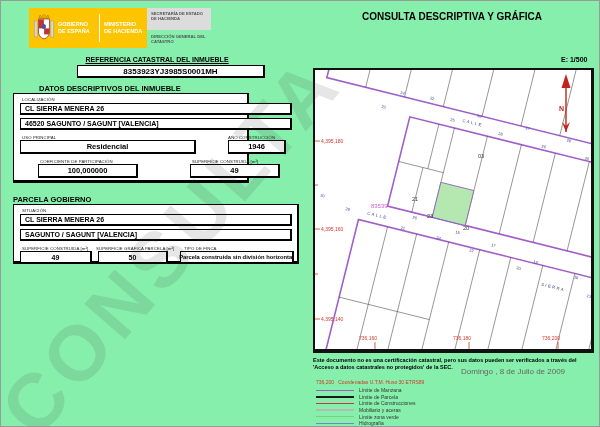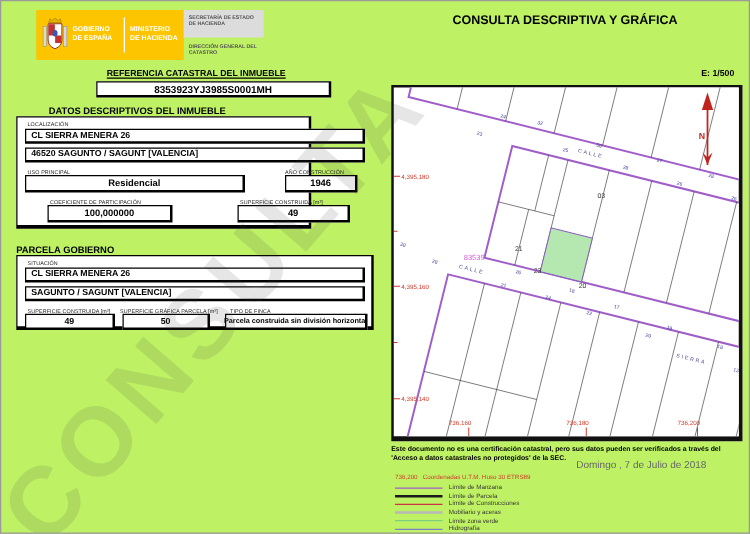--- a/index.html
+++ b/index.html
@@ -1,17 +1,17 @@
 <!DOCTYPE html>
 <html><head>
 <meta charset="utf-8">
 <style>
   * { margin:0; padding:0; box-sizing:border-box; }
   body { font-family:"Liberation Sans", sans-serif; background:#888; }
-  #page { position:relative; width:600px; height:427px; background:#bef264;
+  #page { position:relative; width:600px; height:427px; background:#86efac;
           border:1px solid #9a9a9a; overflow:hidden; }
   .abs { position:absolute; }
   .b { font-weight:bold; }
   .box { position:absolute; border:1px solid #000; border-right-width:2px; border-bottom-width:2px;
          background:#fff; display:flex; align-items:center; }
   .box.center { justify-content:center; }
   .sect { position:absolute; border:1px solid #000; border-right-width:2px; border-bottom-width:3px; background:#fff; }
   .tinylab { position:absolute; font-size:4.3px; color:#222; letter-spacing:0.1px; white-space:nowrap; }
   .val { font-size:7px; font-weight:bold; color:#000; white-space:nowrap; }
   .sect-title { position:absolute; font-size:7.5px; font-weight:bold; color:#000; white-space:nowrap; }
@@ -195,21 +195,21 @@
         <text x="244" y="41" font-size="7" font-weight="bold" fill="#c0241c">N</text>
       </g>
     </svg>
   </div>
 
   <div class="abs b" style="left:312px; top:356px; width:284px; font-size:5.5px; line-height:7px; color:#000;">
     <div>Este documento no es una certificación catastral, pero sus datos pueden ser verificados a través del</div>
     <div>'Acceso a datos catastrales no protegidos' de la SEC.</div>
   </div>
 
-  <div class="abs" style="left:460px; top:366px; font-size:8px; color:#666;">Domingo , 7 de Julio de 2018</div>
+  <div class="abs" style="left:460px; top:366px; font-size:8px; color:#666;">Domingo , 8 de Julio de 2009</div>
 
   <div class="abs" style="left:315px; top:378px; font-size:5px; color:#d03a2a; white-space:nowrap;">
     <span>736,200</span>&nbsp;&nbsp;
     <span>Coordenadas U.T.M. Huso 30 ETRS89</span>
   </div>
 
   <div class="abs" style="left:315px; top:386px;">
     <div class="legend-row">
       <div class="legend-line" style="background: rgb(160, 95, 200);"></div>
       <span class="legend-label">Límite de Manzana</span>

